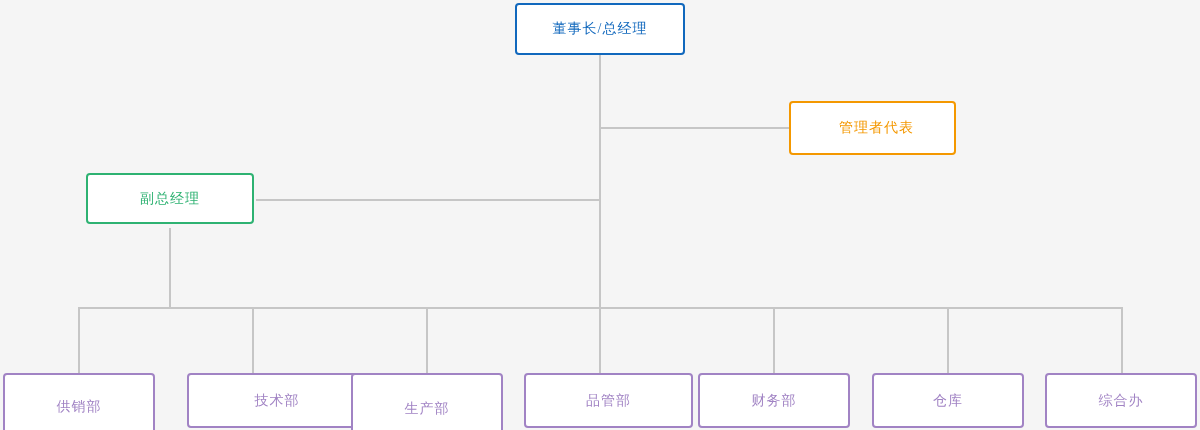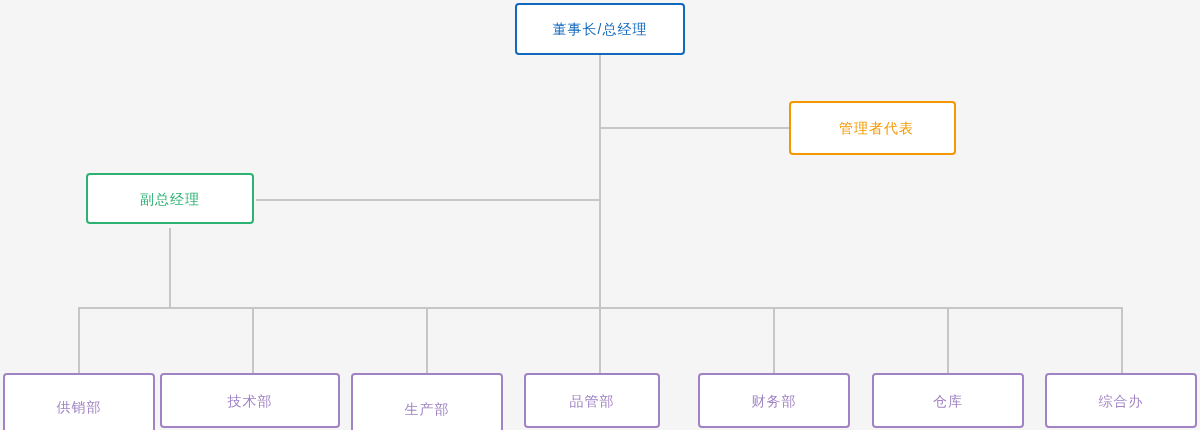--- a/index.html
+++ b/index.html
@@ -22,20 +22,21 @@
     position: absolute;
     background: #ffffff;
     border-radius: 4px;
     display: flex;
     align-items: center;
     justify-content: center;
     font-size: 14px;
     letter-spacing: 1px;
     line-height: 1;
     user-select: none;
+    font-family: Liberation Serif, serif;
   }
   .node-label {
     display: block;
     text-align: center;
     white-space: nowrap;
   }
   
   .node--top {
     border: 2px solid #1168bd;
     color: #1168bd;
@@ -93,29 +94,29 @@
   </div>
 
   <div class="node node--deputy" style="left:86px; top:173px; width:168px; height:51px;">
     <span class="node-label">副总经理</span>
   </div>
 
   <div class="node node--dept" style="left:3px; top:373px; width:152px; height:67px;">
     <span class="node-label">供销部</span>
   </div>
 
-  <div class="node node--dept" style="left:160px; top:373px; width:180px; height:55px;">
+  <div class="node node--dept" style="left:187px; top:373px; width:180px; height:55px;">
     <span class="node-label">技术部</span>
   </div>
 
   <div class="node node--dept" style="left:351px; top:373px; width:152px; height:71px;">
     <span class="node-label">生产部</span>
   </div>
 
-  <div class="node node--dept" style="left:524px; top:373px; width:136px; height:55px;">
+  <div class="node node--dept" style="left:524px; top:373px; width:169px; height:55px;">
     <span class="node-label">品管部</span>
   </div>
 
   <div class="node node--dept" style="left:698px; top:373px; width:152px; height:55px;">
     <span class="node-label">财务部</span>
   </div>
 
   <div class="node node--dept" style="left:872px; top:373px; width:152px; height:55px;">
     <span class="node-label">仓库</span>
   </div>

